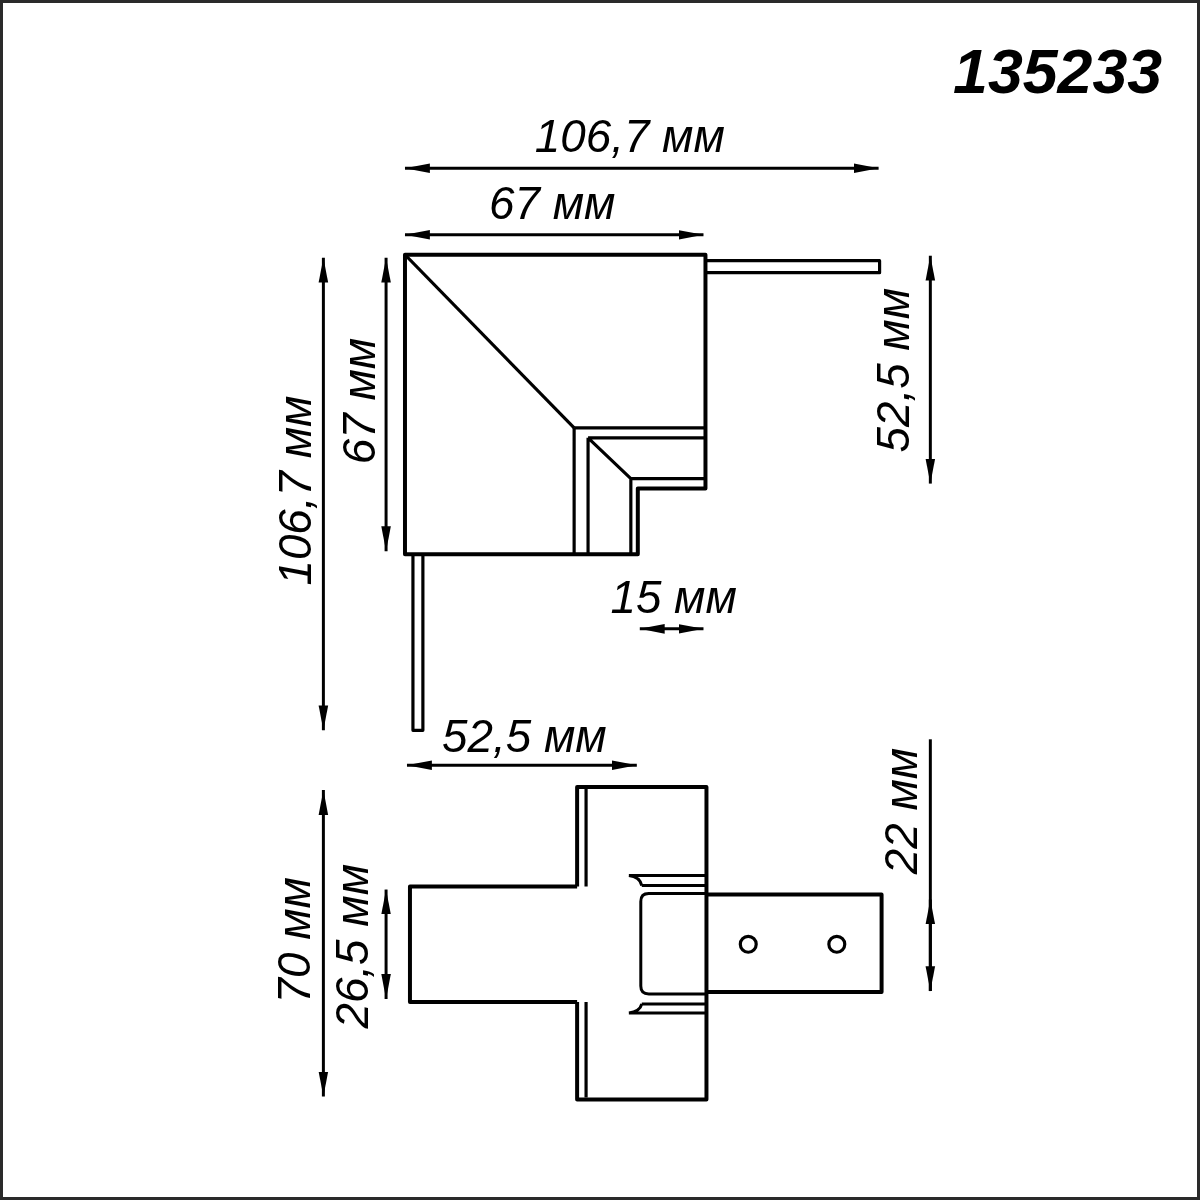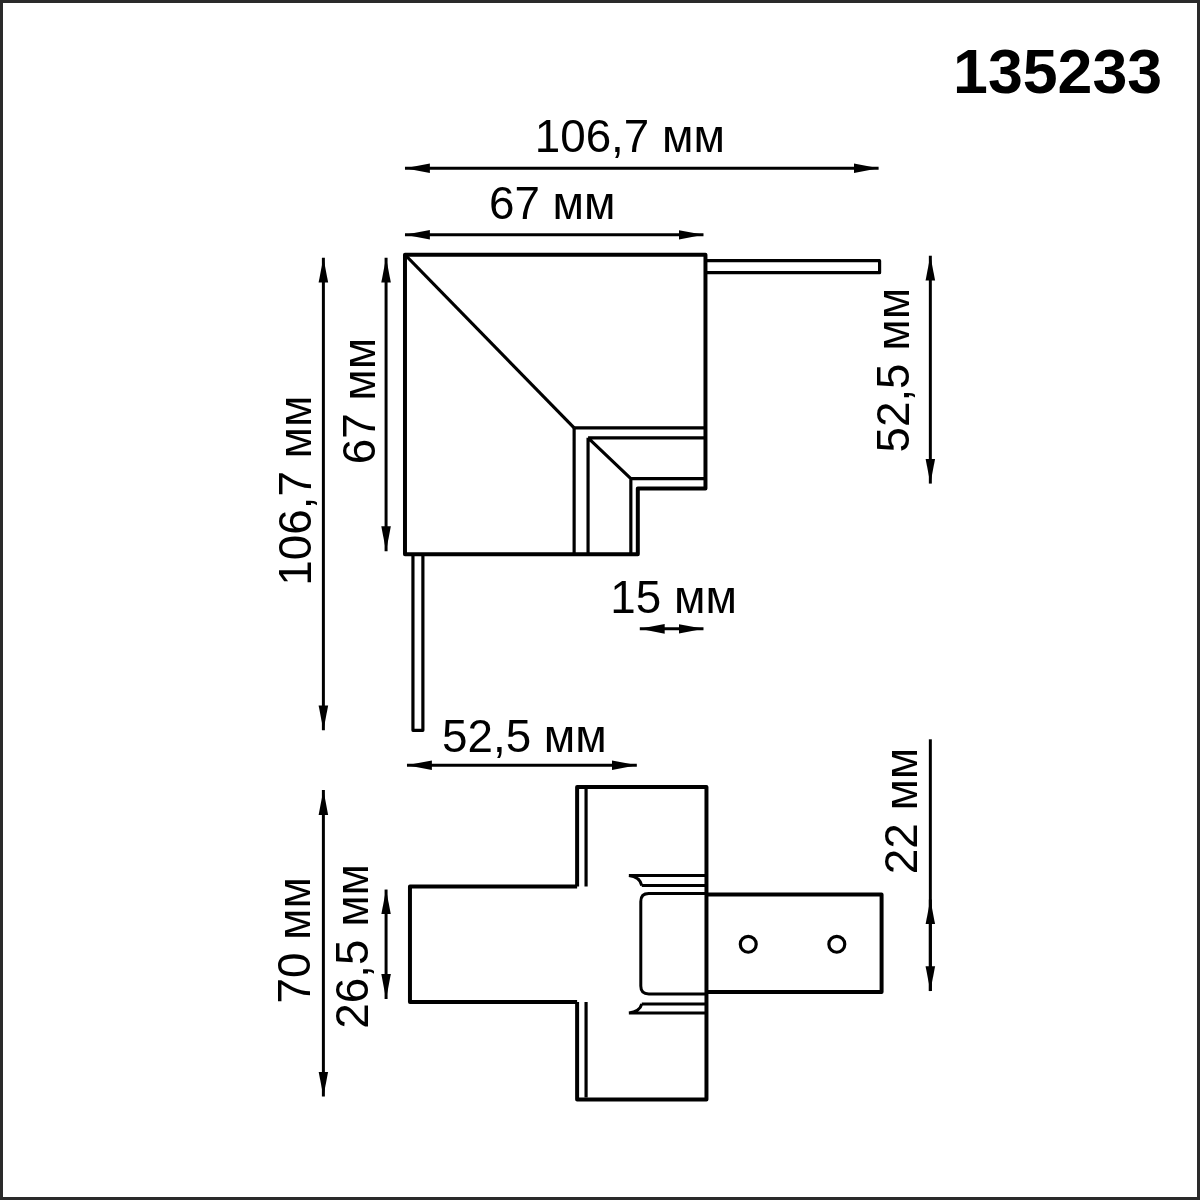--- a/index.html
+++ b/index.html
@@ -9,20 +9,21 @@
   }
   .canvas {
     position: relative;
     width: 1200px;
     height: 1200px;
     box-sizing: border-box;
     border: 3px solid #2a2a2a;
     background: #ffffff;
     font-family: "Liberation Sans", "DejaVu Sans", sans-serif;
     overflow: hidden;
+    font-style: italic;
   }
   svg.drawing {
     display: block;
     width: 100%;
     height: 100%;
   }
   .dim-label {
     font-family: "Liberation Sans", "DejaVu Sans", sans-serif;
     font-size: 46px;
     font-weight: 400;

